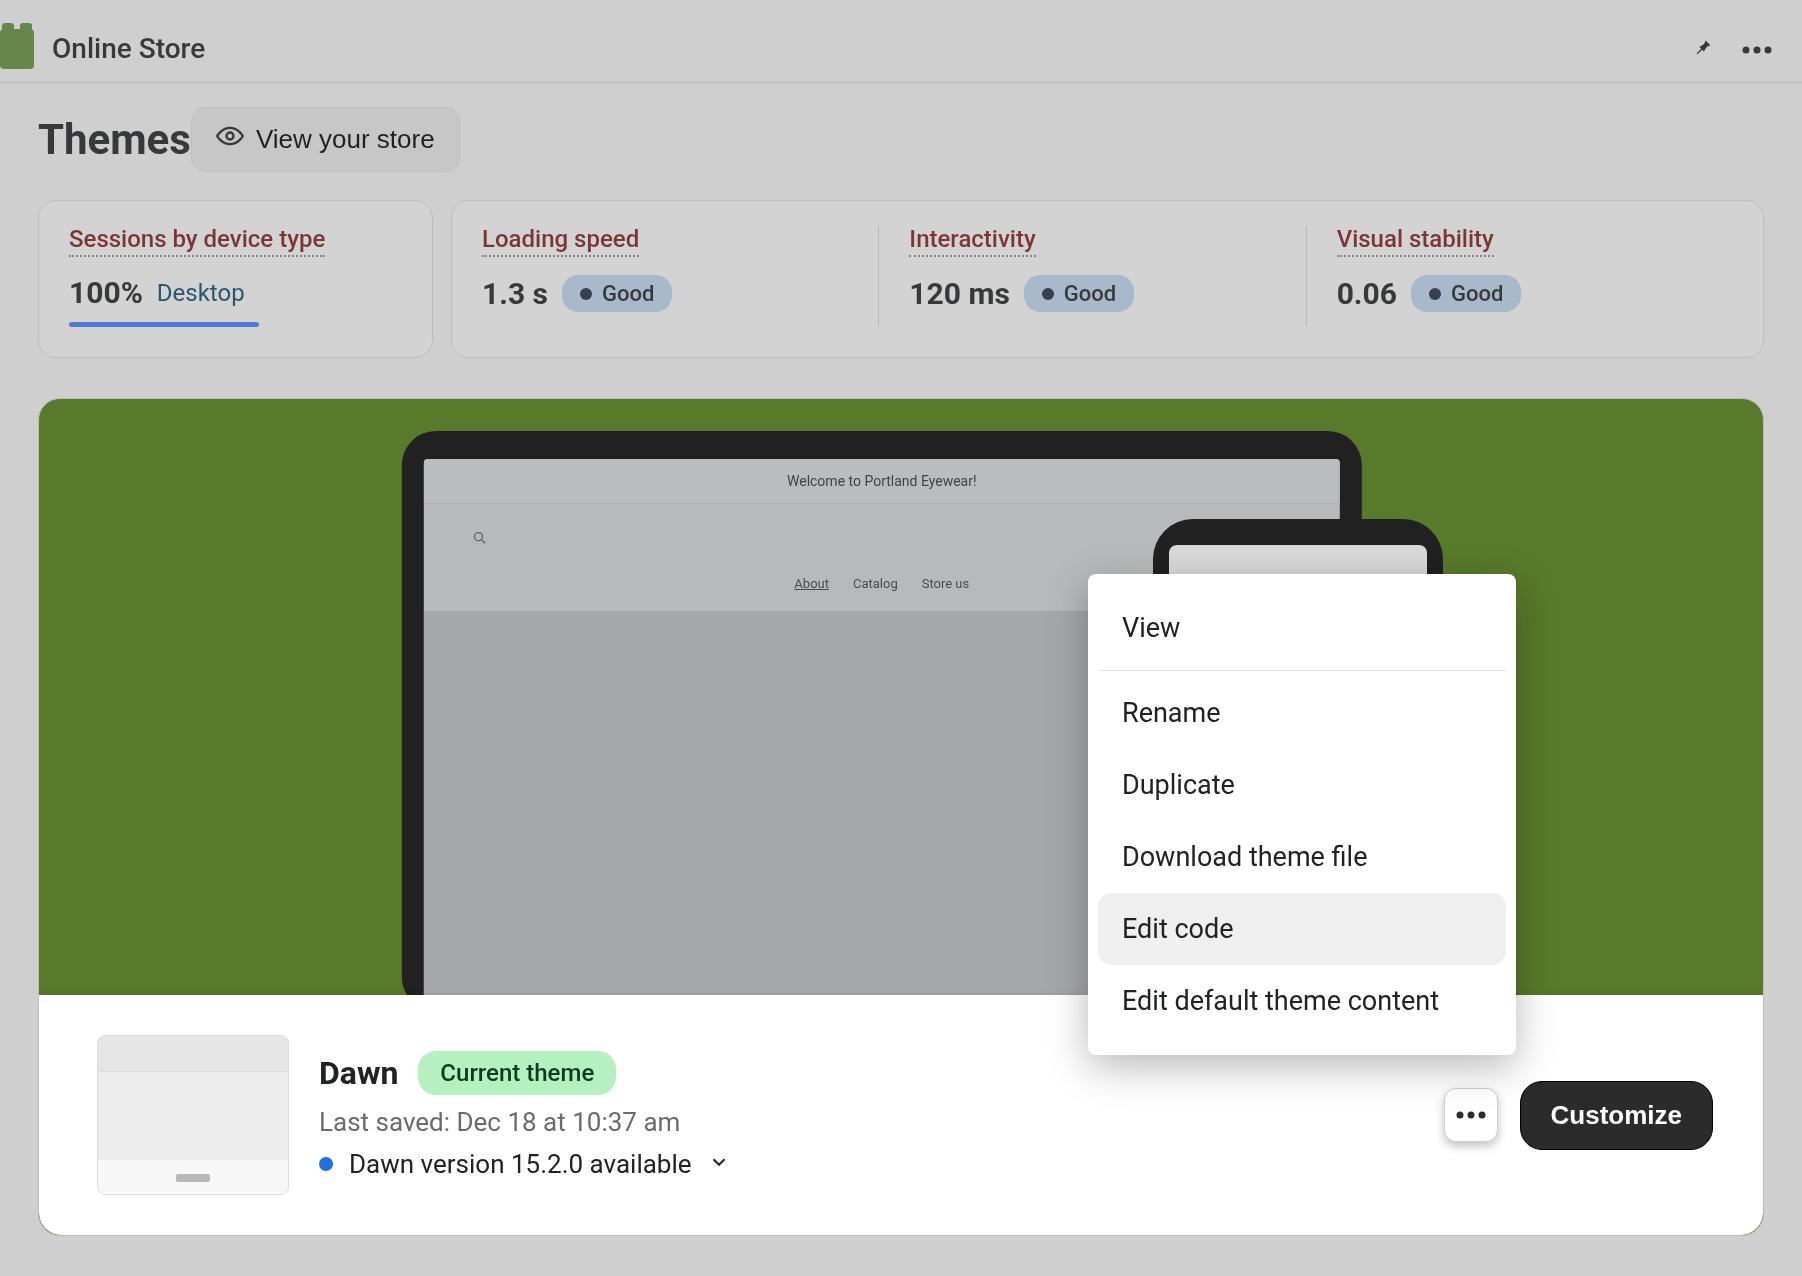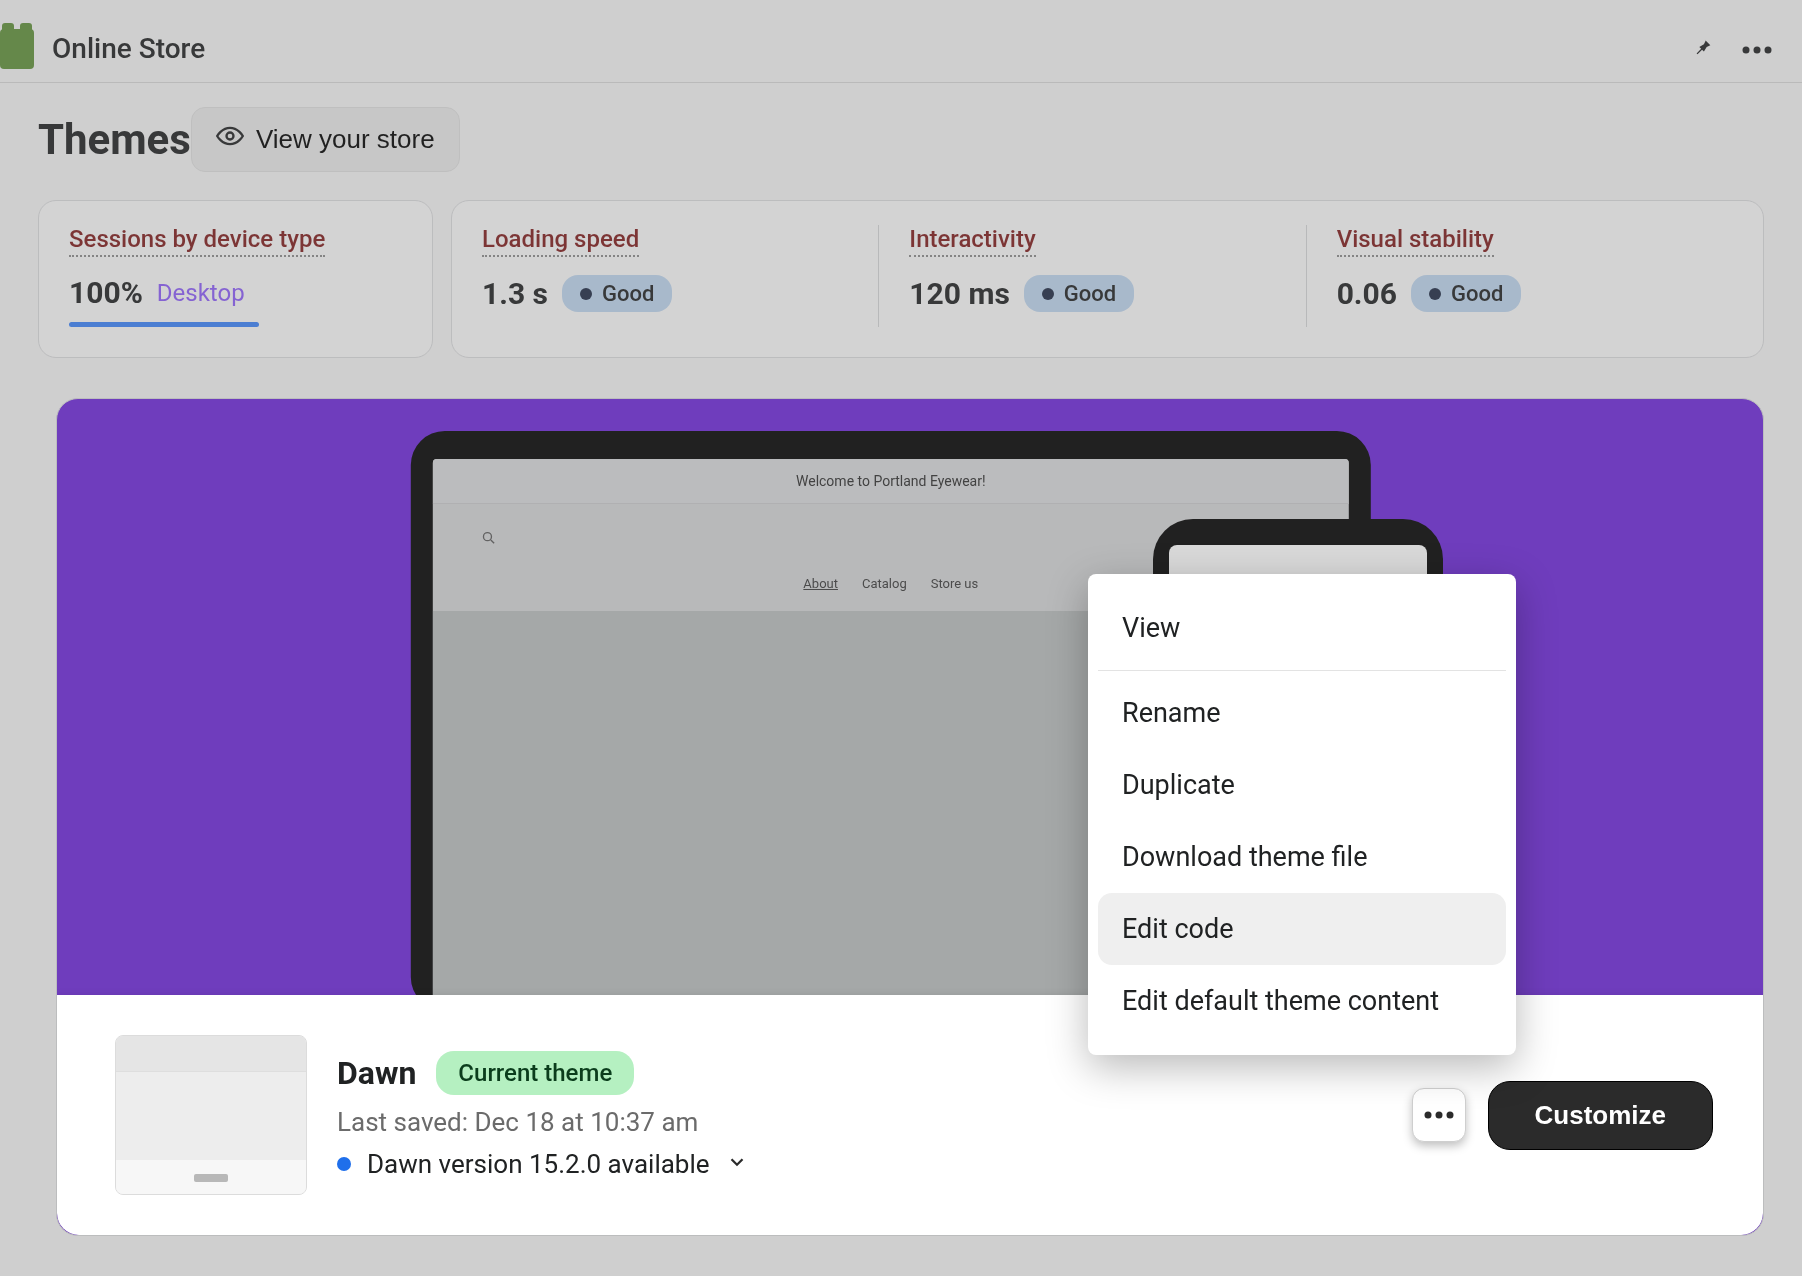--- a/index.html
+++ b/index.html
@@ -77,39 +77,39 @@
   .metric-col:first-child{ padding-left:0;}
   .metric-col:not(:first-child){ border-left:1px solid #d2d3d5; }
   .metric-label {
     font-size:24px; font-weight:500; color:#7f1d1d;
     border-bottom:2px dotted #8a8a8a;
     display:inline-block;
     padding-bottom:2px;
   }
   .metric-value-row { display:flex; align-items:center; gap:14px; margin-top:18px; }
   .metric-value { font-size:30px; font-weight:700; }
-  .metric-sub { font-size:24px; color:#8b5cf6; }
+  .metric-sub { font-size:24px; color:#0c4a6e; }
   .metric-badge {
     display:flex; align-items:center; gap:10px;
     background:#bcd3ec;
     border-radius:16px;
     padding:6px 18px;
     font-size:22px; font-weight:500;
   }
   .metric-badge .dot { width:12px;height:12px;border-radius:50%;background:#1f2a44; }
   .progress-bar {
     margin-top:12px;
     width:190px; height:5px; background:#3b82f6; border-radius:3px;
   }
   
   .preview-card {
-    margin: 40px 38px 0 56px;
+    margin: 40px 38px 0 38px;
     border:1px solid #d7d8da;
     border-radius:22px;
-    background:#6d28d9;
+    background:#4d7c0f;
     overflow:hidden;
     position:relative;
     height:838px;
   }
   .device-laptop {
     position:absolute;
     top:32px; left:50%; transform:translateX(-52%);
     width:960px; height:580px;
     background:#000; border-radius:34px;
     padding:28px 22px 0 22px;
@@ -193,21 +193,21 @@
     border-radius:12px;
     display:flex;align-items:center;justify-content:center;
     cursor:pointer;
     background:#fff;
     box-shadow: 0 4px 10px rgba(0,0,0,0.25);
   }
   .customize-btn {
     background:#2b2b2b;
     color:#fff;
     border-radius:22px;
-    padding:18px 46px;
+    padding:18px 30px;
     font-size:26px; font-weight:600;
     border:1px solid #000;
     cursor:pointer;
   }
   
   .dropdown-menu {
     position:absolute;
     top:574px; left:1088px;
     width:428px;
     background:#fff;

